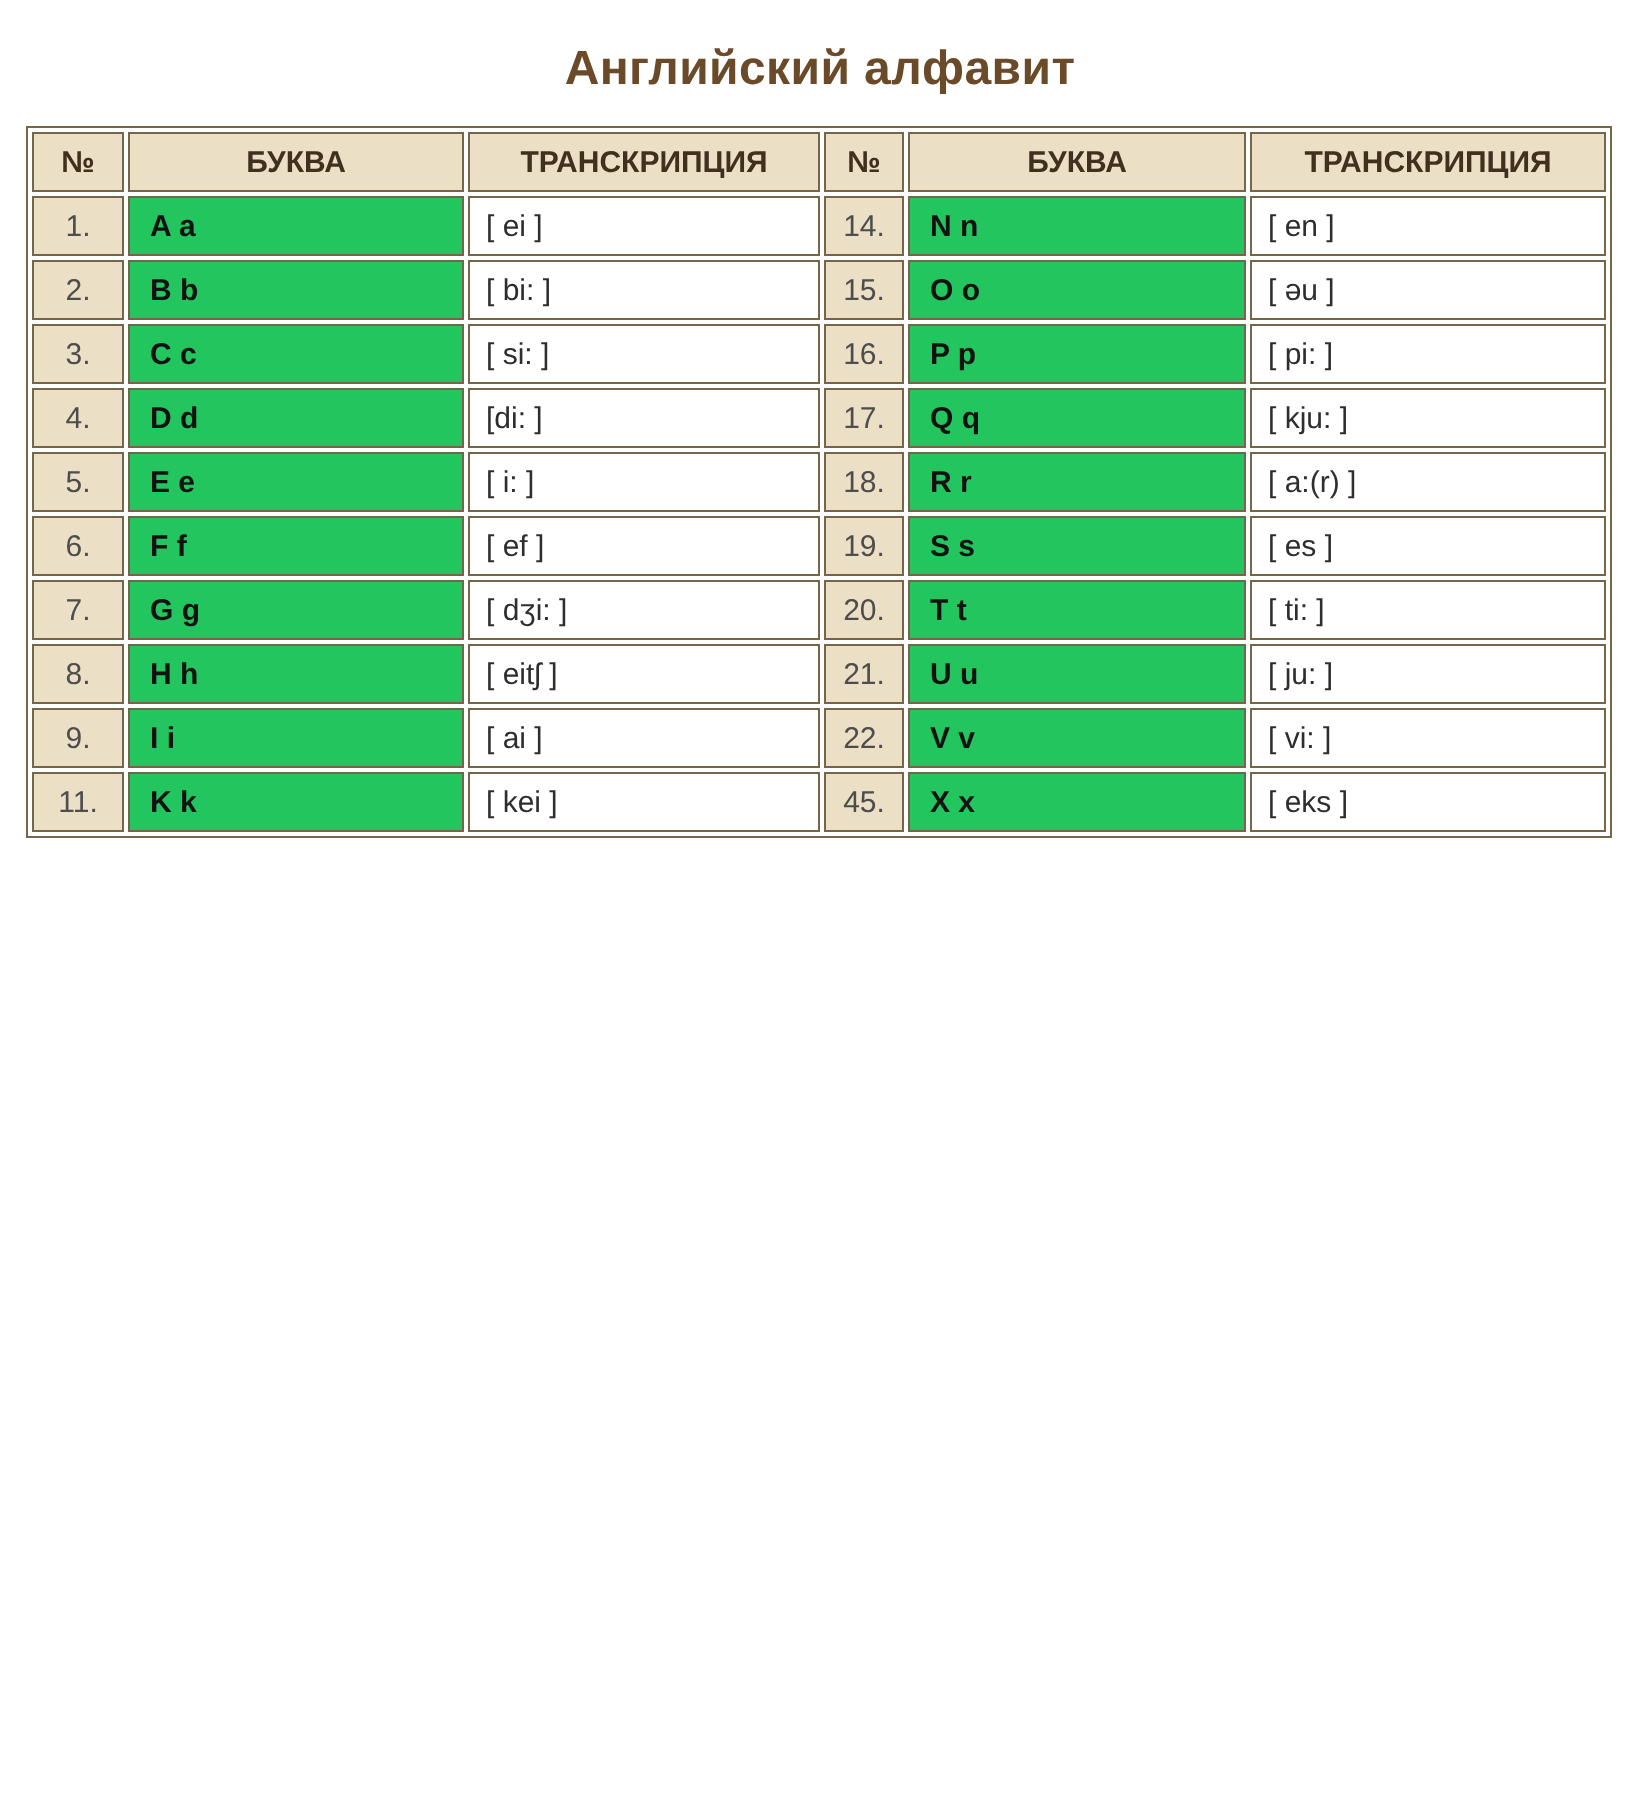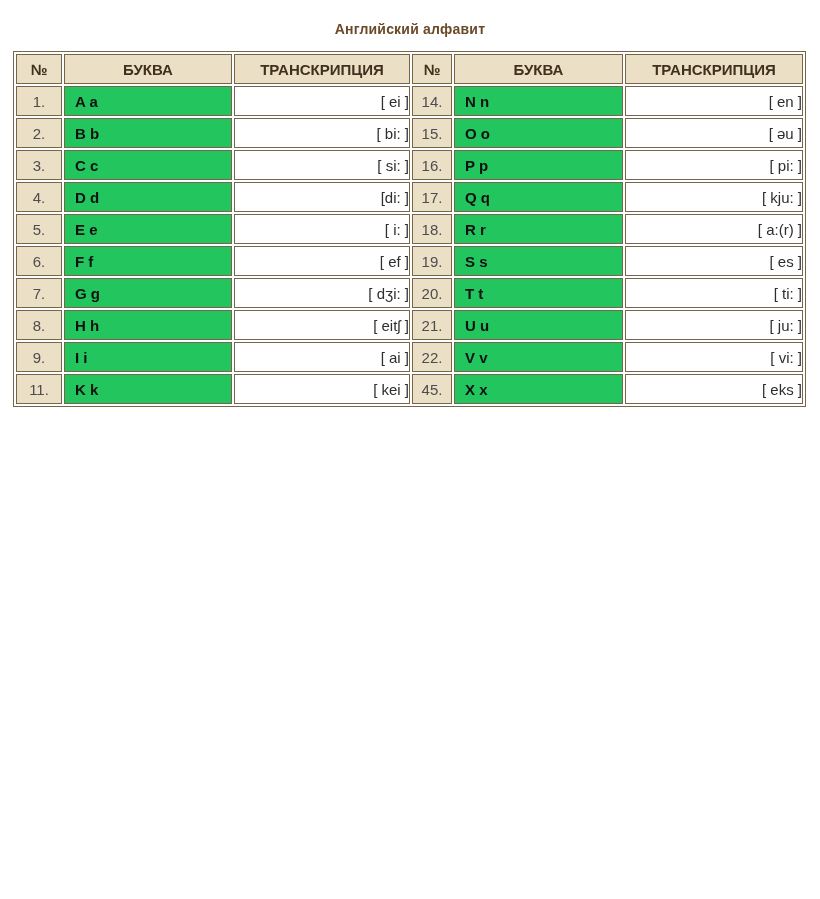--- a/index.html
+++ b/index.html
@@ -11,21 +11,21 @@
   body {
     width: 820px;
     height: 899px;
     overflow: hidden;
     position: relative;
   }
   .page-title {
     margin: 0;
     padding-top: 21px;
     text-align: center;
-    font-size: 14px;
+    font-size: 24px;
     font-weight: bold;
     color: #6b4a29;
     letter-spacing: 0.2px;
   }
   table.alphabet {
     margin: 14px 0 0 13px;
     border: 1px solid #776549;
     border-spacing: 2px;
     border-collapse: separate;
     background: #ffffff;
@@ -57,21 +57,21 @@
   td.letter {
     background: #22c55e;
     color: #121212;
     font-weight: bold;
     text-align: left;
     padding: 0 0 0 10px;
   }
   td.trans {
     background: #ffffff;
     color: #2e2e2e;
-    text-align: right;
+    text-align: left;
     padding: 0 0 0 8px;
   }
 </style>
 </head>
 <body>
 
 <h1 class="page-title">Английский алфавит</h1>
 
 <table class="alphabet">
   <colgroup>

